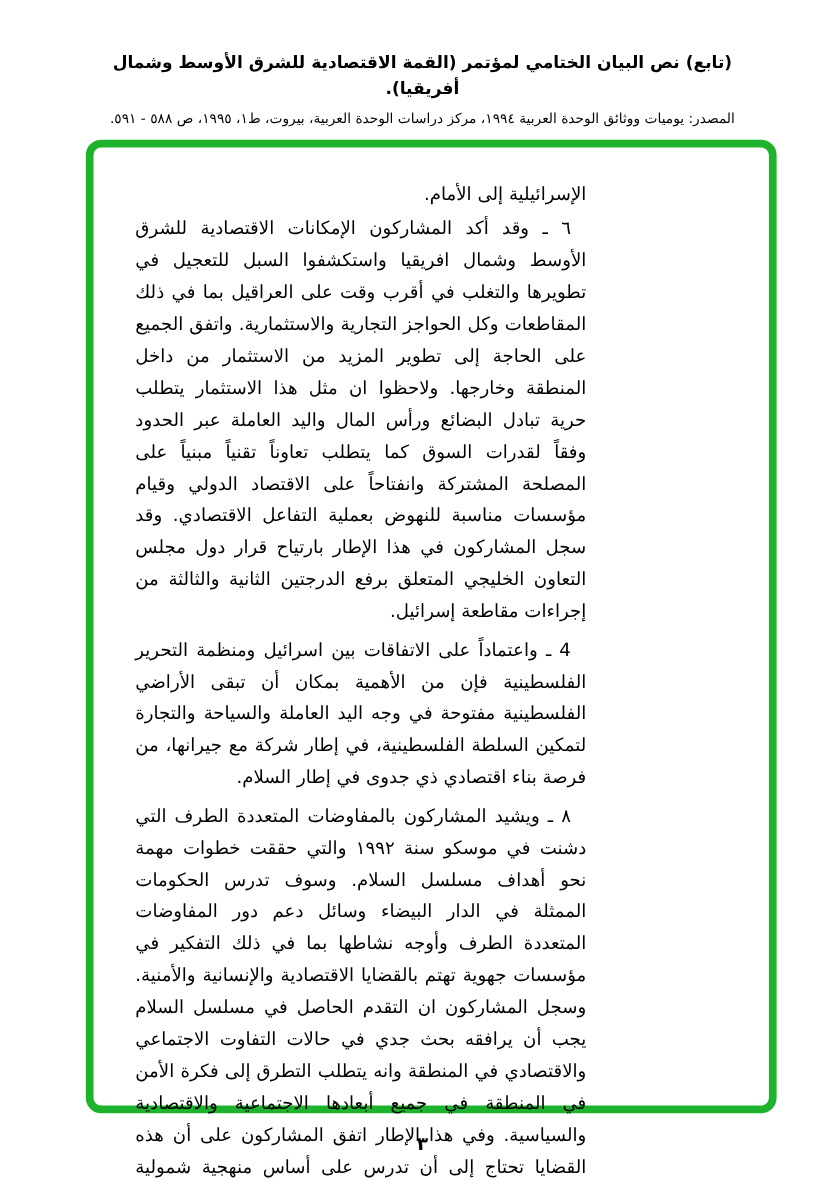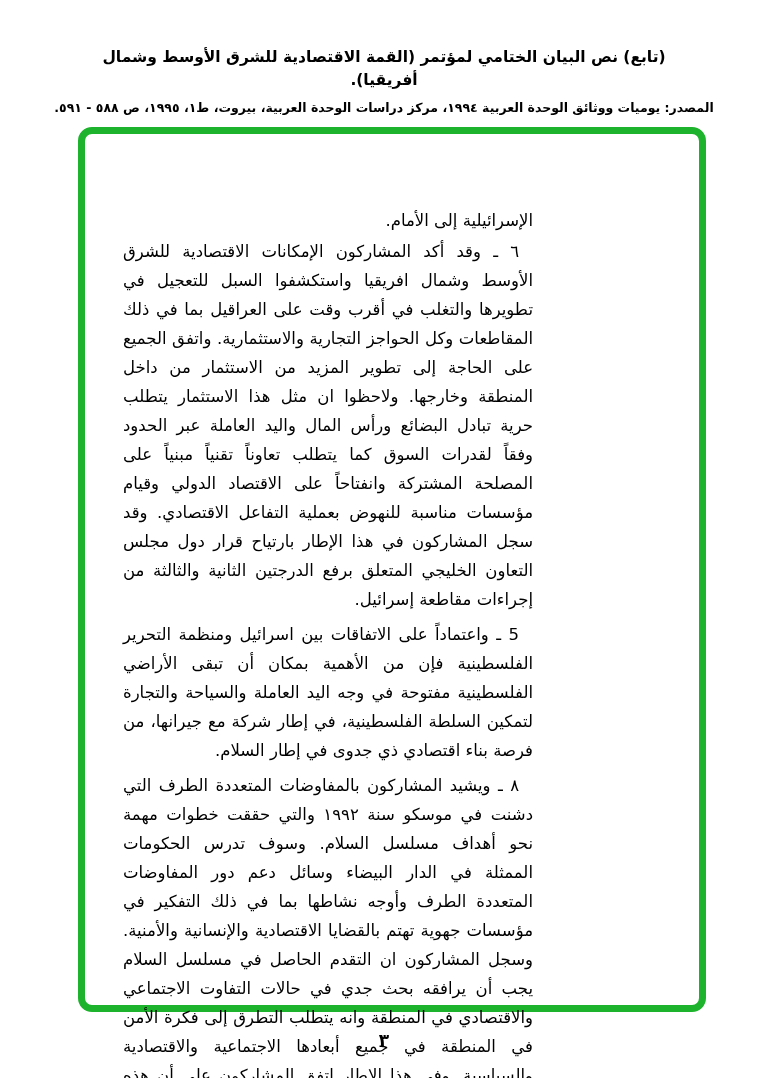--- a/index.html
+++ b/index.html
@@ -25,21 +25,21 @@
     color: #000000;
   }
   .header-title {
     font-size: 15.5px;
     font-weight: bold;
     line-height: 1.5;
     margin: 0 60px;
   }
   .header-source {
     font-size: 12.5px;
-    font-weight: bold;
+    font-weight: normal;
     margin-top: 7px;
   }
   .frame {
     position: absolute;
     left: 68px;
     top: 127px;
     width: 614px;
     height: 871px;
     border: 7px solid #1db32c;
     border-radius: 14px;
@@ -52,21 +52,20 @@
     width: 418px;
     color: #000000;
     font-size: 16.5px;
     line-height: 29px;
     text-align: justify;
     text-align-last: right;
   }
   .continuation-line {
     text-align: right;
     margin-bottom: 2px;
-    margin-top: 44px;
   }
   .paragraph {
     margin: 0 0 6px 8px;
     text-indent: 14px; 
   }
   .page-number {
     position: absolute;
     left: 0;
     right: 0;
     top: 1030px;
@@ -85,20 +84,20 @@
     <div class="header-title">(تابع) نص البيان الختامي لمؤتمر (القمة الاقتصادية للشرق الأوسط وشمال أفريقيا).</div>
     <div class="header-source">المصدر: يوميات ووثائق الوحدة العربية ١٩٩٤، مركز دراسات الوحدة العربية، بيروت، ط١، ١٩٩٥، ص ٥٨٨ - ٥٩١.</div>
   </div>
 
   <div class="frame" style="border-color: rgb(29, 179, 44);"></div>
 
   <div class="text-column">
     <div class="continuation-line">الإسرائيلية إلى الأمام.</div>
     <div id="paragraph-list">
         <p class="paragraph">٦ ـ وقد أكد المشاركون الإمكانات الاقتصادية للشرق الأوسط وشمال افريقيا واستكشفوا السبل للتعجيل في تطويرها والتغلب في أقرب وقت على العراقيل بما في ذلك المقاطعات وكل الحواجز التجارية والاستثمارية. واتفق الجميع على الحاجة إلى تطوير المزيد من الاستثمار من داخل المنطقة وخارجها. ولاحظوا ان مثل هذا الاستثمار يتطلب حرية تبادل البضائع ورأس المال واليد العاملة عبر الحدود وفقاً لقدرات السوق كما يتطلب تعاوناً تقنياً مبنياً على المصلحة المشتركة وانفتاحاً على الاقتصاد الدولي وقيام مؤسسات مناسبة للنهوض بعملية التفاعل الاقتصادي. وقد سجل المشاركون في هذا الإطار بارتياح قرار دول مجلس التعاون الخليجي المتعلق برفع الدرجتين الثانية والثالثة من إجراءات مقاطعة إسرائيل.</p>
-        <p class="paragraph">5 ـ واعتماداً على الاتفاقات بين اسرائيل ومنظمة التحرير الفلسطينية فإن من الأهمية بمكان أن تبقى الأراضي الفلسطينية مفتوحة في وجه اليد العاملة والسياحة والتجارة لتمكين السلطة الفلسطينية، في إطار شركة مع جيرانها، من فرصة بناء اقتصادي ذي جدوى في إطار السلام.</p>
+        <p class="paragraph">4 ـ واعتماداً على الاتفاقات بين اسرائيل ومنظمة التحرير الفلسطينية فإن من الأهمية بمكان أن تبقى الأراضي الفلسطينية مفتوحة في وجه اليد العاملة والسياحة والتجارة لتمكين السلطة الفلسطينية، في إطار شركة مع جيرانها، من فرصة بناء اقتصادي ذي جدوى في إطار السلام.</p>
         <p class="paragraph">٨ ـ ويشيد المشاركون بالمفاوضات المتعددة الطرف التي دشنت في موسكو سنة ١٩٩٢ والتي حققت خطوات مهمة نحو أهداف مسلسل السلام. وسوف تدرس الحكومات الممثلة في الدار البيضاء وسائل دعم دور المفاوضات المتعددة الطرف وأوجه نشاطها بما في ذلك التفكير في مؤسسات جهوية تهتم بالقضايا الاقتصادية والإنسانية والأمنية. وسجل المشاركون ان التقدم الحاصل في مسلسل السلام يجب أن يرافقه بحث جدي في حالات التفاوت الاجتماعي والاقتصادي في المنطقة وانه يتطلب التطرق إلى فكرة الأمن في المنطقة في جميع أبعادها الاجتماعية والاقتصادية والسياسية. وفي هذا الإطار اتفق المشاركون على أن هذه القضايا تحتاج إلى أن تدرس على أساس منهجية شمولية تضم</p>
       </div>
   </div>
 
   <div class="page-number">٣</div>
 
 </div>
 
 </body></html>

